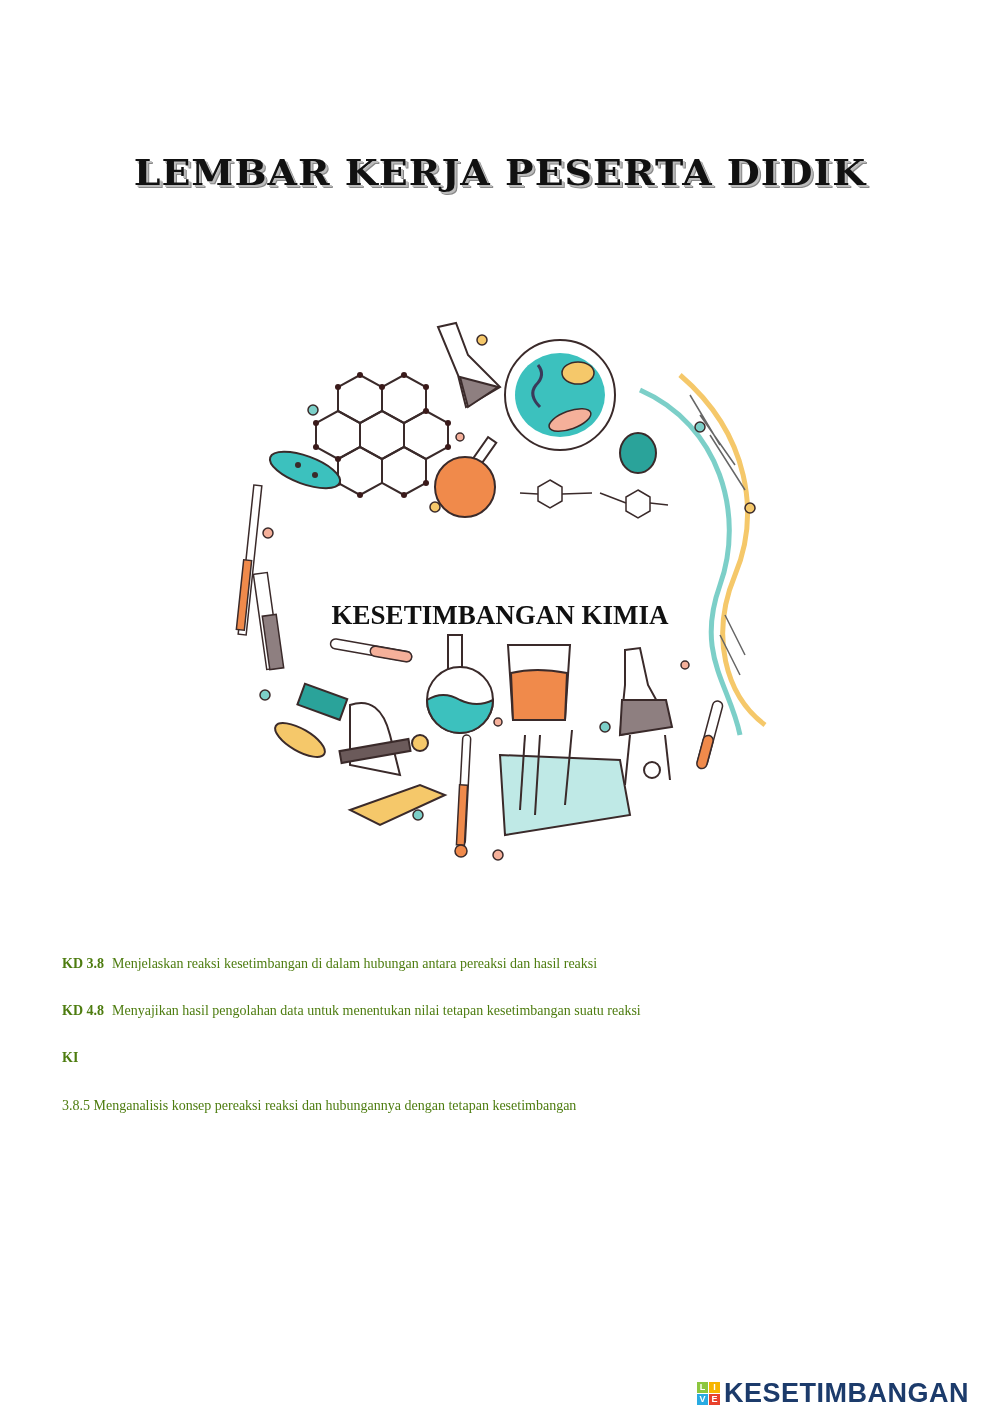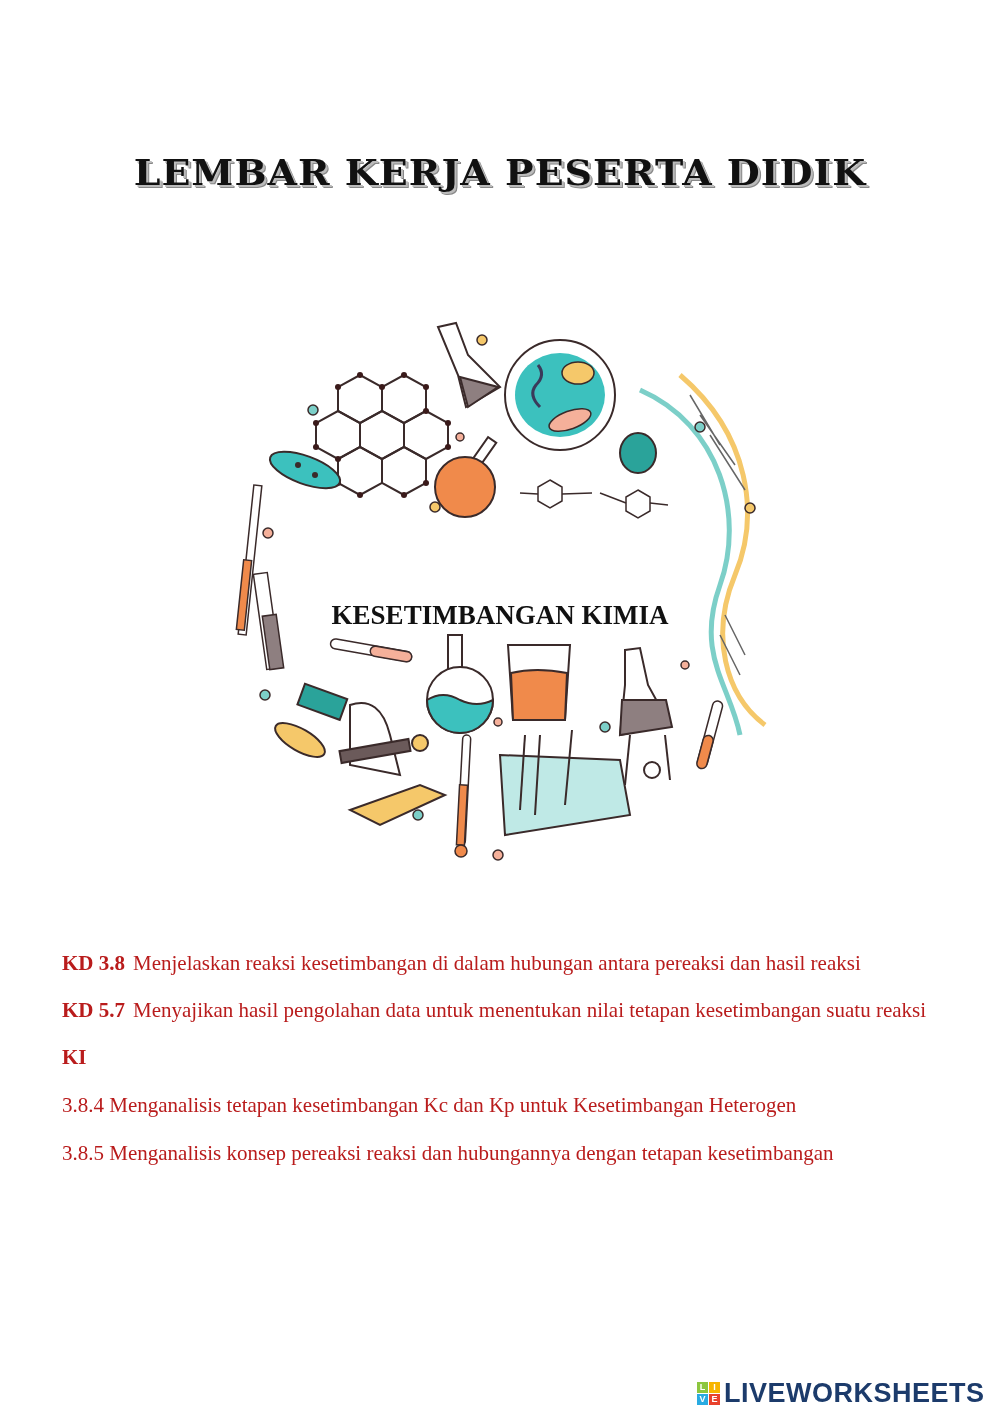--- a/index.html
+++ b/index.html
@@ -52,23 +52,23 @@
       font-size: 27px;
       color: #111;
       margin-top: 33px;
     }
     .content {
       position: absolute;
       left: 62px;
       top: 948px;
       width: 880px;
       font-family: "Liberation Serif", serif;
-      font-size: 21px;
+      font-size: 14px;
       line-height: 31px;
-      color: #b91c1c;
+      color: #4d7c0f;
     }
     .kd-item {
       margin-bottom: 16px;
       padding-left: 70px;
       text-indent: -70px;
     }
     .kd-code {
       font-weight: bold;
       margin-right: 8px;
     }
@@ -271,28 +271,27 @@
   </svg>
 </div>
 
 <div class="center-title">KESETIMBANGAN KIMIA</div>
 
 <div class="content">
   <div class="kd-item">
     <span class="kd-code">KD 3.8</span><span>Menjelaskan reaksi kesetimbangan di dalam hubungan  antara pereaksi dan hasil reaksi</span>
   </div>
   <div class="kd-item">
-    <span class="kd-code">KD 5.7</span><span>Menyajikan hasil pengolahan data untuk menentukan nilai tetapan kesetimbangan suatu reaksi</span>
+    <span class="kd-code">KD 4.8</span><span>Menyajikan hasil pengolahan data untuk menentukan nilai tetapan kesetimbangan suatu reaksi</span>
   </div>
   <div class="ki-heading">KI</div>
-  <div class="indicator">3.8.4 Menganalisis tetapan kesetimbangan Kc dan Kp untuk Kesetimbangan Heterogen</div>
   <div class="indicator">3.8.5 Menganalisis konsep pereaksi  reaksi dan hubungannya dengan  tetapan kesetimbangan</div>
 </div>
 
 <div class="logo">
   <div class="logo-grid">
     <span style="background:#8cc63f">L</span>
     <span style="background:#f7b500">I</span>
     <span style="background:#29abe2">V</span>
     <span style="background:#e8412c">E</span>
   </div>
-  <span class="logo-text">LIVEWORKSHEETS</span>
+  <span class="logo-text">KESETIMBANGAN</span>
 </div>
 
 </body></html>

